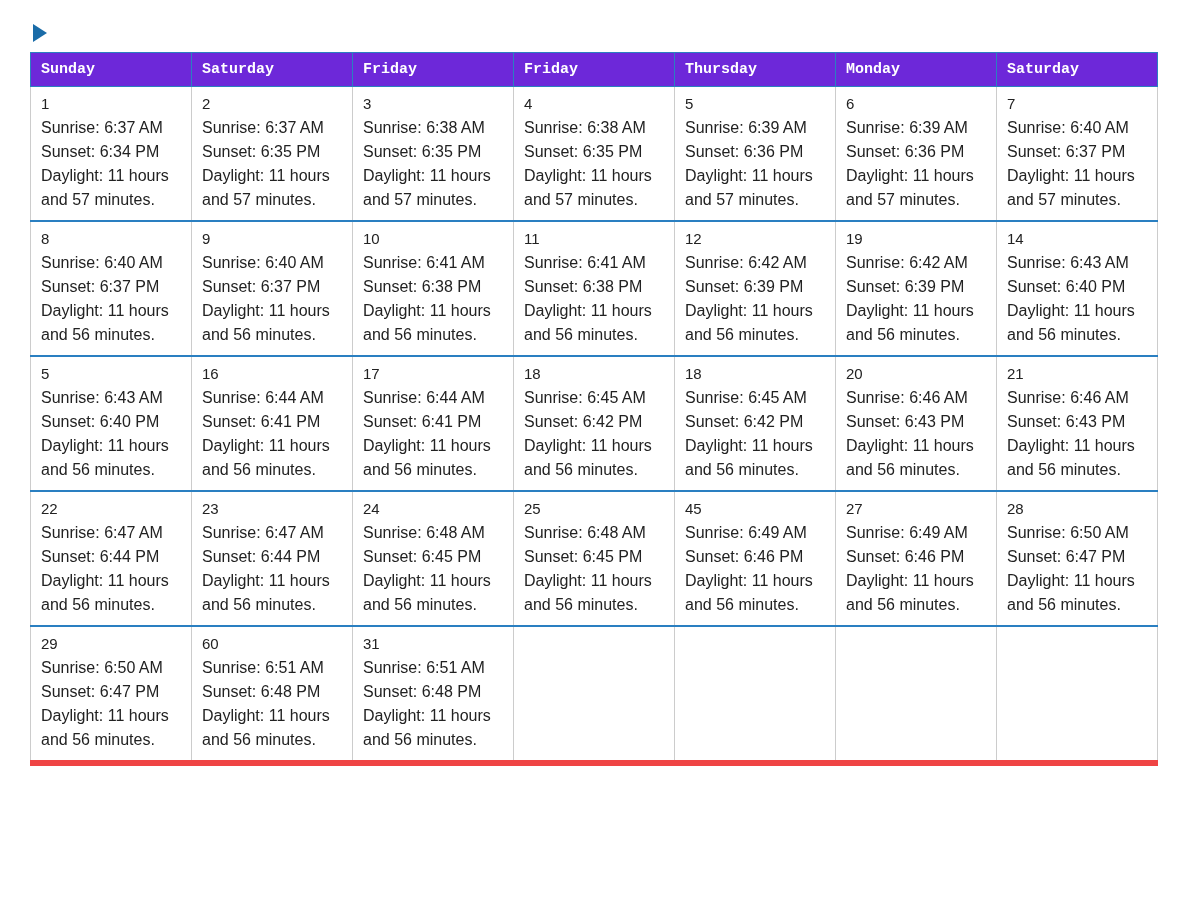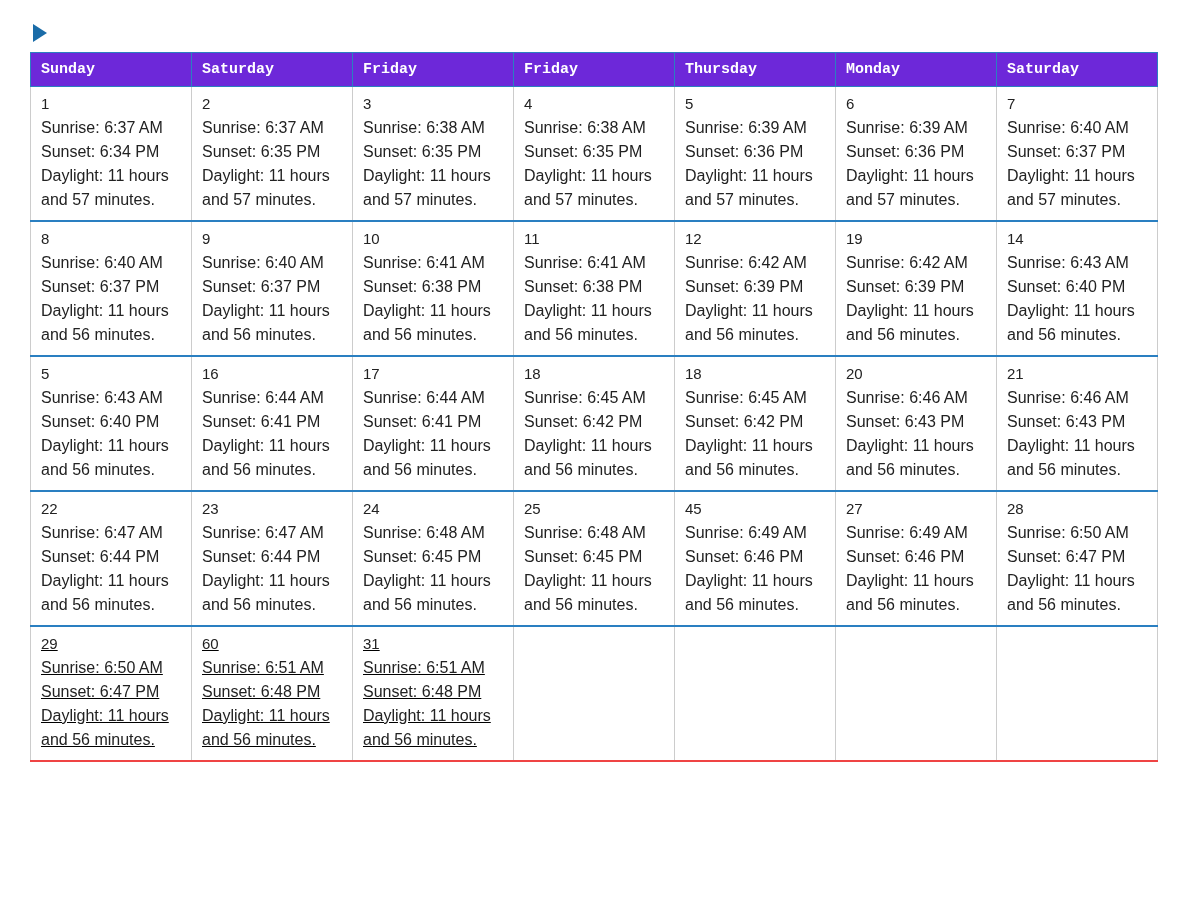--- a/index.html
+++ b/index.html
@@ -101,22 +101,21 @@
       font-weight: normal;
       margin-bottom: 4px;
       display: block;
     }
     .day-info {
       font-size: 16px;
       line-height: 1.5;
       color: #222;
     }
     tbody tr:last-child {
-      border-bottom: 2px solid #ef4444;
-      text-decoration: underline;
+      border-bottom: 6px solid #ef4444;
     }
     tbody tr td.empty {
       background: #fff;
     }
   </style>
 </head>
 <body>
 
 <div class="header">
   <div class="logo">

